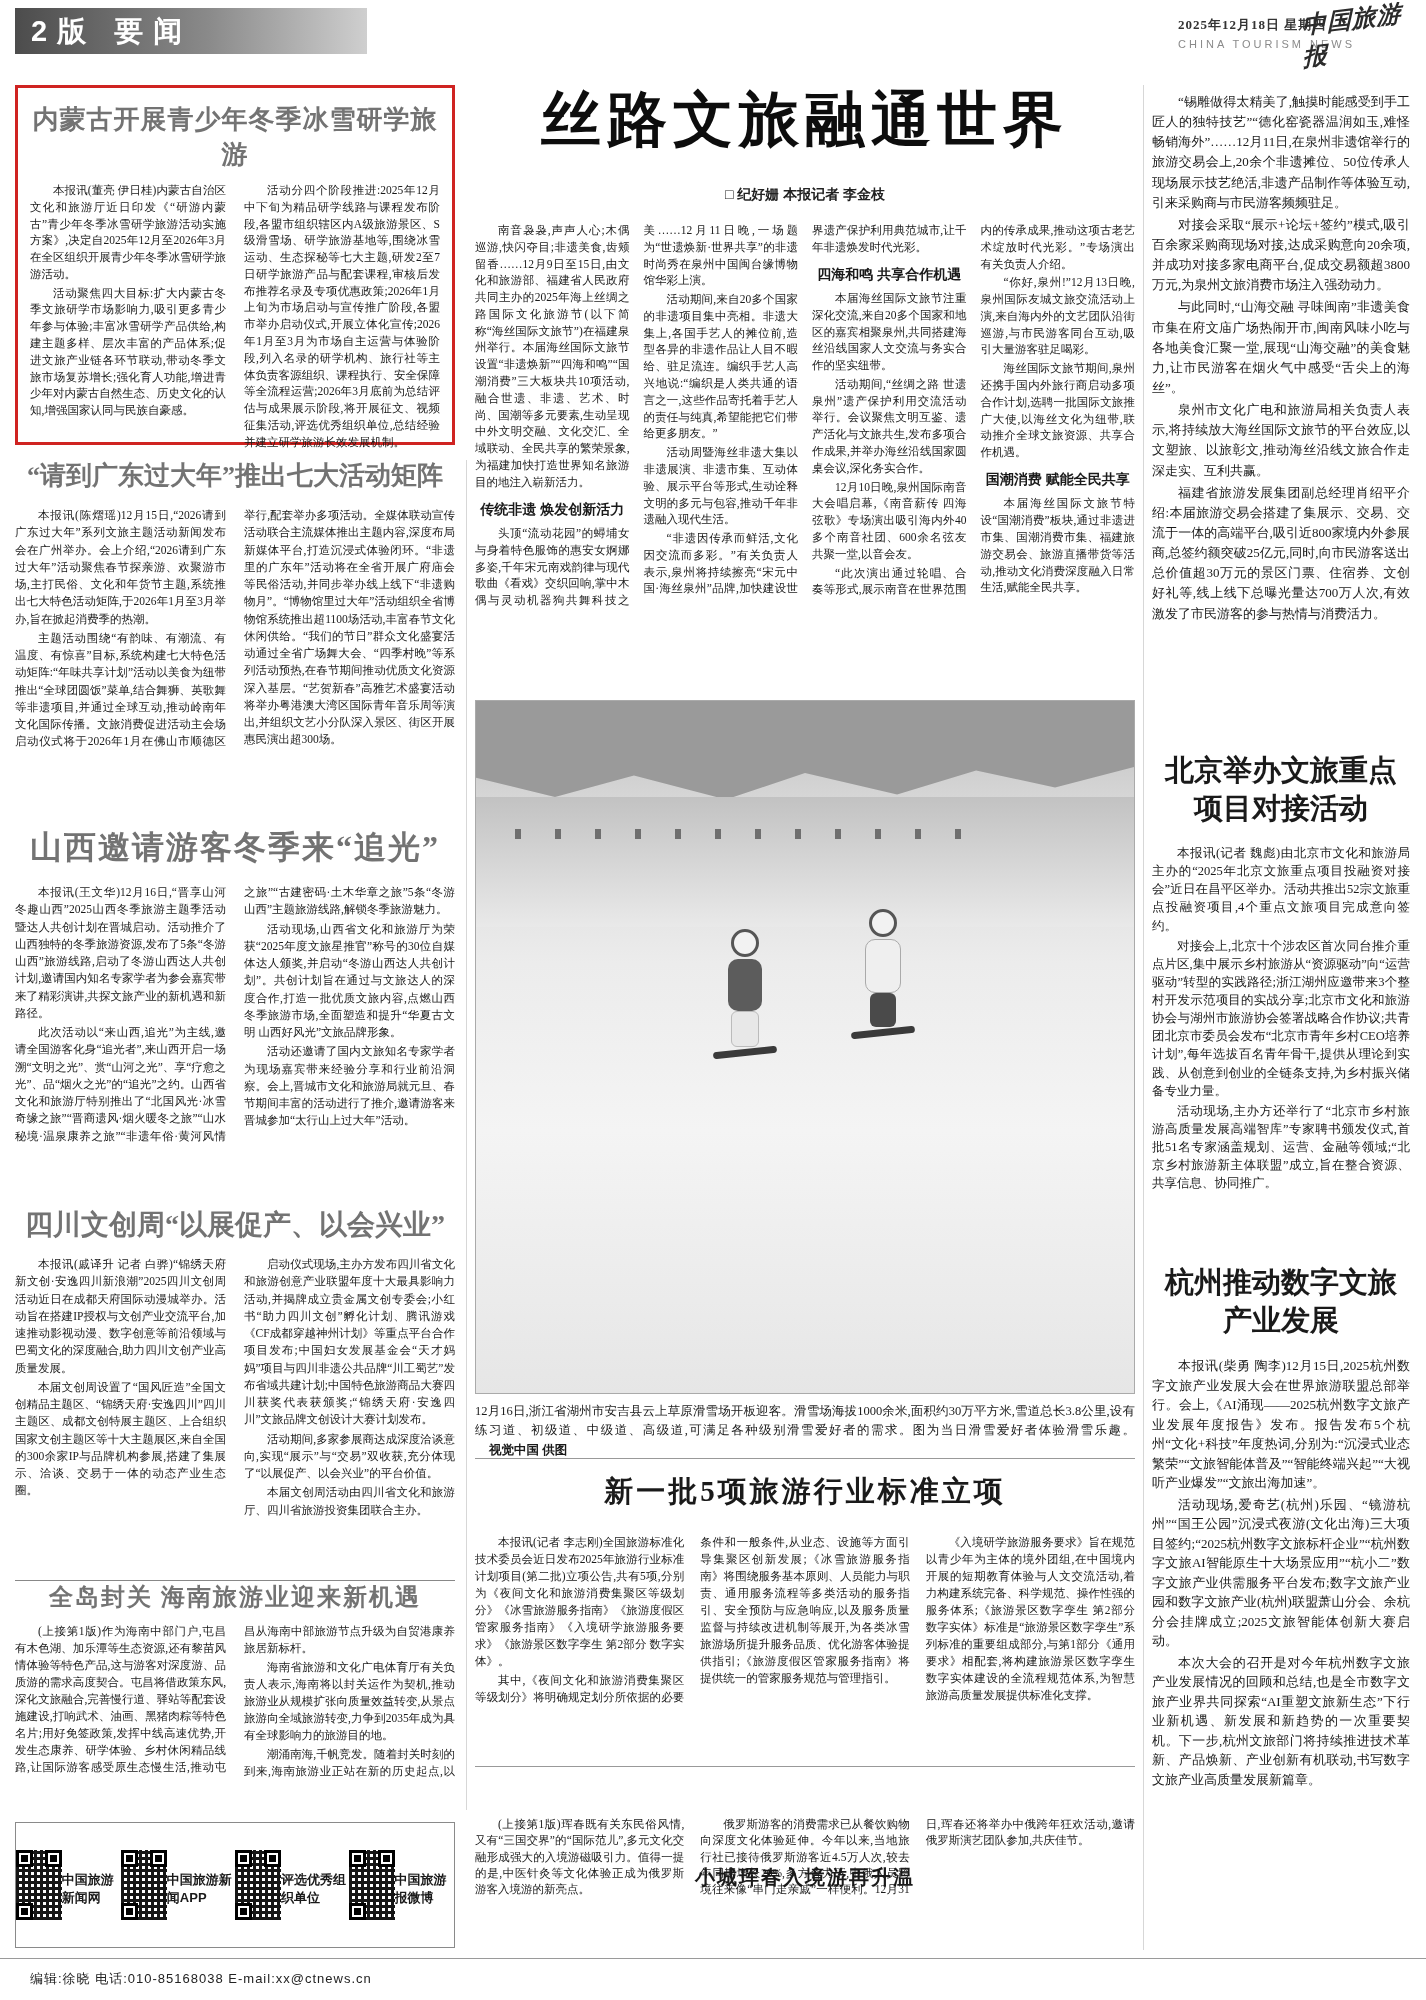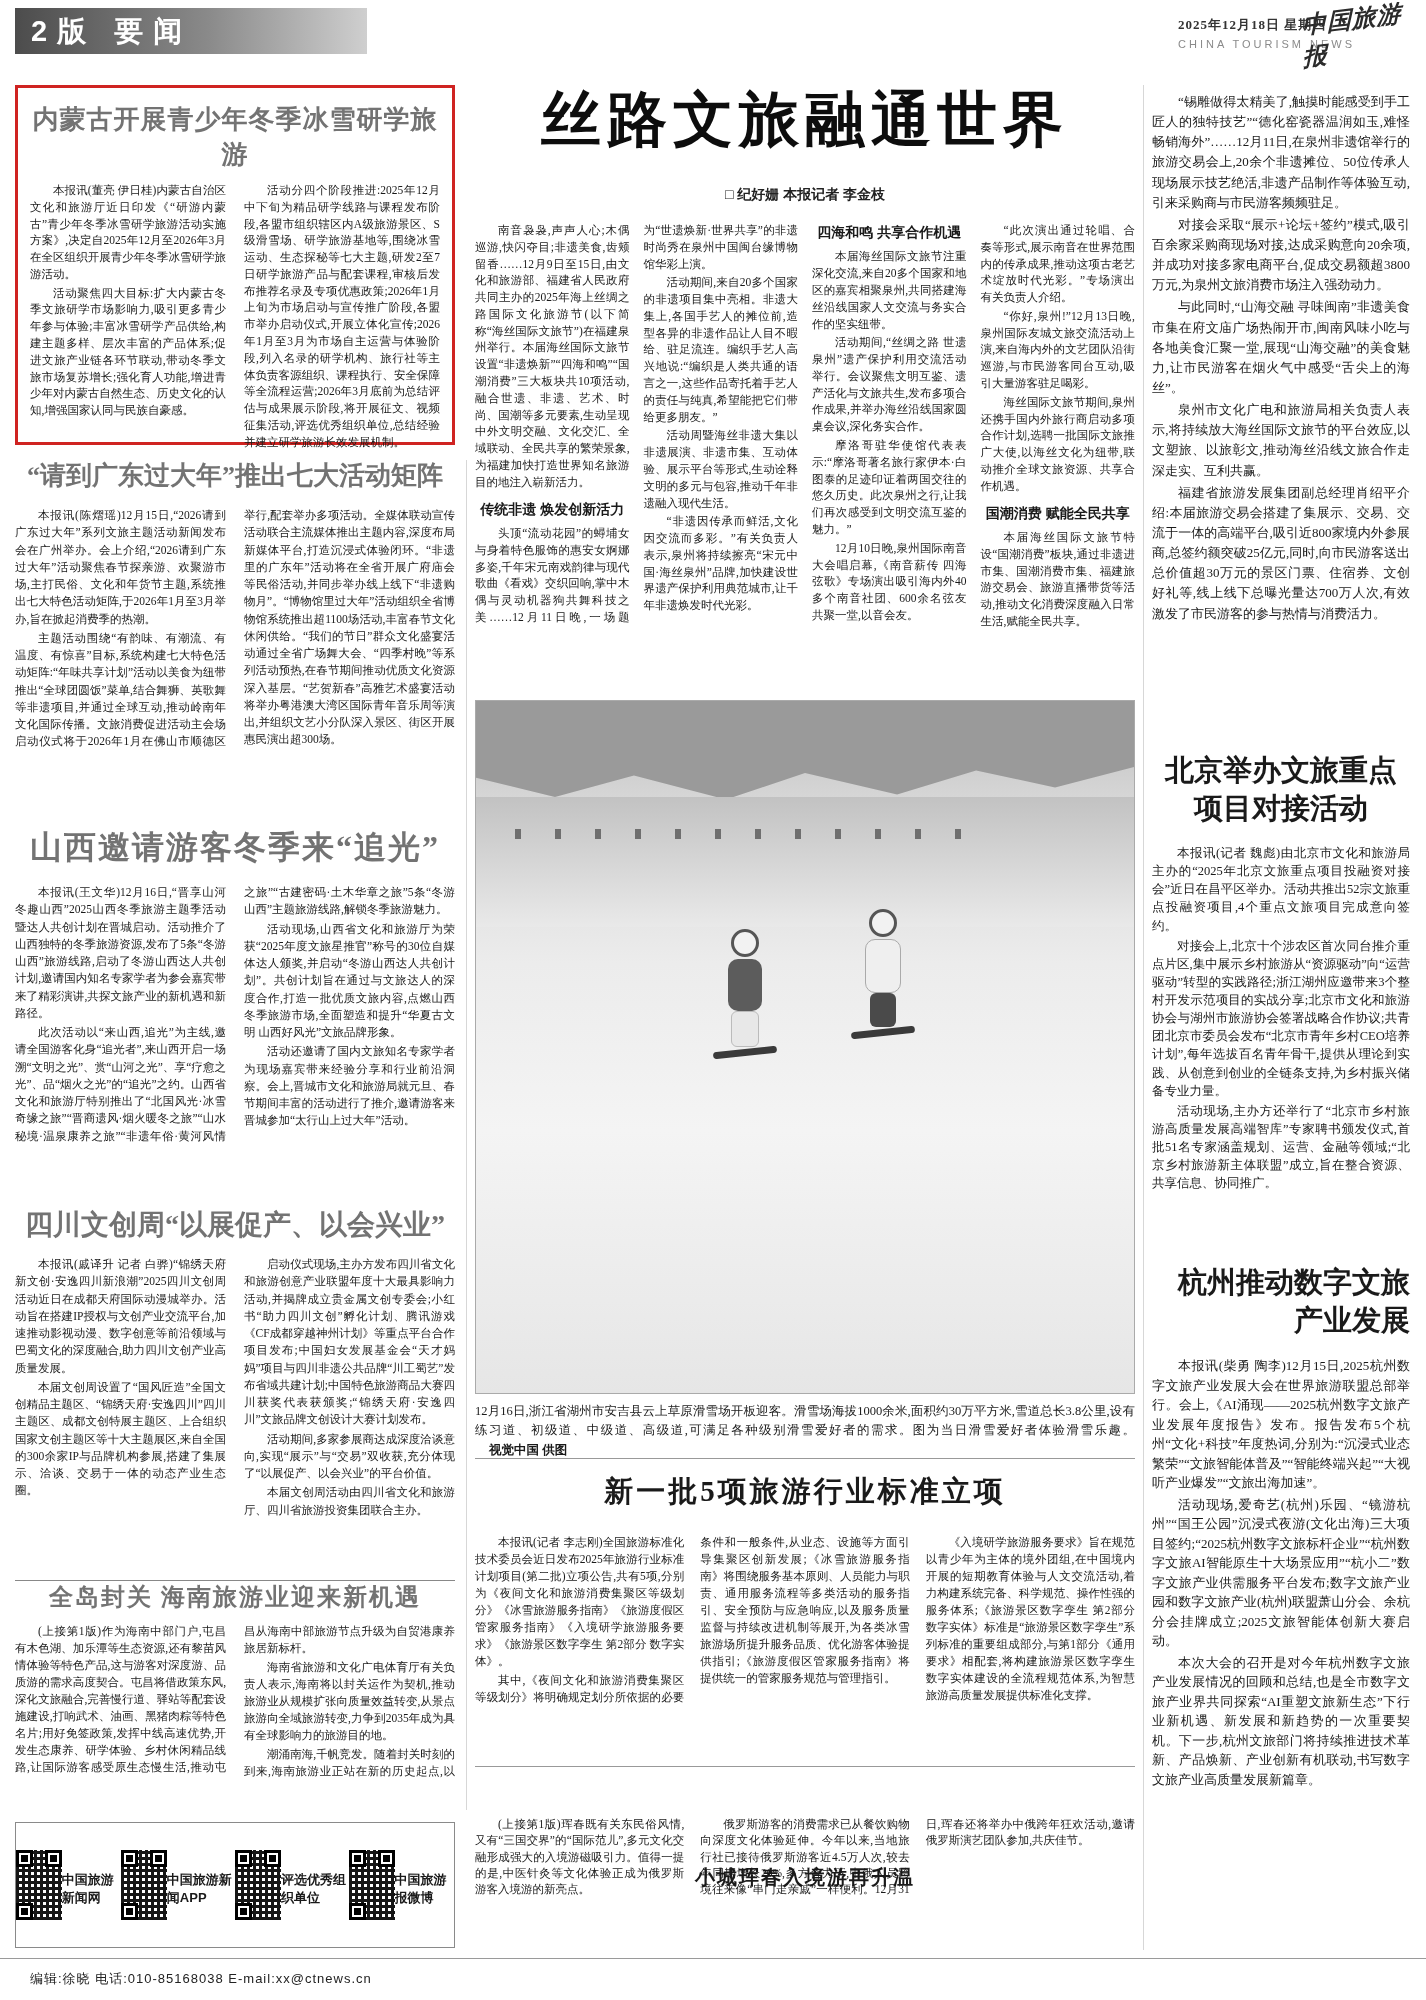--- a/index.html
+++ b/index.html
@@ -80,21 +80,21 @@
   .stline{left:475px;top:1458px;width:660px;}
   .sttitle{left:475px;top:1472px;width:660px;font-size:29px;font-weight:bold;text-align:center;letter-spacing:3px;}
   .stbody{left:475px;top:1534px;width:660px;height:224px;font-size:11.5px;line-height:1.48;}
   .hcline{left:475px;top:1766px;width:660px;}
   .hctitle{left:475px;top:1864px;width:660px;font-size:20px;font-weight:bold;text-align:center;letter-spacing:2px;}
   .hcbody{left:475px;top:1816px;width:660px;height:156px;font-size:11.5px;line-height:1.42;}
   
   .tail{left:1152px;top:92px;width:258px;height:652px;font-size:13px;line-height:1.55;text-align:justify;overflow:hidden;}
   .bjtitle{left:1152px;top:752px;width:258px;font-size:29px;font-weight:bold;text-align:center;line-height:1.3;}
   .bjbody{left:1152px;top:844px;width:258px;height:408px;font-size:12.5px;line-height:1.45;text-align:justify;overflow:hidden;}
-  .hztitle{left:1152px;top:1264px;width:258px;font-size:29px;font-weight:bold;text-align:right;line-height:1.3;}
+  .hztitle{left:1152px;top:1264px;width:258px;font-size:29px;font-weight:bold;text-align:center;line-height:1.3;}
   .hzbody{left:1152px;top:1356px;width:258px;height:596px;font-size:13px;line-height:1.5;text-align:justify;overflow:hidden;}
   .tail p,.bjbody p,.hzbody p{margin:0 0 2px 0;text-indent:2em;}
   
   .footrule{left:0;top:1958px;width:1426px;border-top:1px solid #9a9a9a;}
   .footer{left:30px;top:1970px;font-size:13px;color:#222;letter-spacing:1px;
           font-family:"Liberation Sans",sans-serif;}
   .v1{left:466px;top:460px;height:1350px;} .v2{left:1143px;top:85px;height:1865px;}
 </style>
 </head>
 <body>
@@ -198,21 +198,20 @@
   <div class="abs mbody body cols4">
       <p class="para">南音袅袅,声声人心;木偶巡游,快闪夺目;非遗美食,齿颊留香……12月9日至15日,由文化和旅游部、福建省人民政府共同主办的2025年海上丝绸之路国际文化旅游节(以下简称“海丝国际文旅节”)在福建泉州举行。本届海丝国际文旅节设置“非遗焕新”“四海和鸣”“国潮消费”三大板块共10项活动,融合世遗、非遗、艺术、时尚、国潮等多元要素,生动呈现中外文明交融、文化交汇、全域联动、全民共享的繁荣景象,为福建加快打造世界知名旅游目的地注入崭新活力。</p>
       <h4 class="sub">传统非遗 焕发创新活力</h4>
       <p class="para">头顶“流动花园”的蟳埔女与身着特色服饰的惠安女婀娜多姿,千年宋元南戏韵律与现代歌曲《看戏》交织回响,掌中木偶与灵动机器狗共舞科技之美……12月11日晚,一场题为“世遗焕新·世界共享”的非遗时尚秀在泉州中国闽台缘博物馆华彩上演。</p>
       <p class="para">活动期间,来自20多个国家的非遗项目集中亮相。非遗大集上,各国手艺人的摊位前,造型各异的非遗作品让人目不暇给、驻足流连。编织手艺人高兴地说:“编织是人类共通的语言之一,这些作品寄托着手艺人的责任与纯真,希望能把它们带给更多朋友。”</p>
       <p class="para">活动周暨海丝非遗大集以非遗展演、非遗市集、互动体验、展示平台等形式,生动诠释文明的多元与包容,推动千年非遗融入现代生活。</p>
       <p class="para">“非遗因传承而鲜活,文化因交流而多彩。”有关负责人表示,泉州将持续擦亮“宋元中国·海丝泉州”品牌,加快建设世界遗产保护利用典范城市,让千年非遗焕发时代光彩。</p>
       <h4 class="sub">四海和鸣 共享合作机遇</h4>
       <p class="para">本届海丝国际文旅节注重深化交流,来自20多个国家和地区的嘉宾相聚泉州,共同搭建海丝沿线国家人文交流与务实合作的坚实纽带。</p>
       <p class="para">活动期间,“丝绸之路 世遗泉州”遗产保护利用交流活动举行。会议聚焦文明互鉴、遗产活化与文旅共生,发布多项合作成果,并举办海丝沿线国家圆桌会议,深化务实合作。</p>
-      <p class="para">摩洛哥驻华使馆代表表示:“摩洛哥著名旅行家伊本·白图泰的足迹印证着两国交往的悠久历史。此次泉州之行,让我们再次感受到文明交流互鉴的魅力。”</p>
       <p class="para">12月10日晚,泉州国际南音大会唱启幕,《南音薪传 四海弦歌》专场演出吸引海内外40多个南音社团、600余名弦友共聚一堂,以音会友。</p>
       <p class="para">“此次演出通过轮唱、合奏等形式,展示南音在世界范围内的传承成果,推动这项古老艺术绽放时代光彩。”专场演出有关负责人介绍。</p>
       <p class="para">“你好,泉州!”12月13日晚,泉州国际友城文旅交流活动上演,来自海内外的文艺团队沿街巡游,与市民游客同台互动,吸引大量游客驻足喝彩。</p>
       <p class="para">海丝国际文旅节期间,泉州还携手国内外旅行商启动多项合作计划,选聘一批国际文旅推广大使,以海丝文化为纽带,联动推介全球文旅资源、共享合作机遇。</p>
       <h4 class="sub">国潮消费 赋能全民共享</h4>
       <p class="para">本届海丝国际文旅节特设“国潮消费”板块,通过非遗进市集、国潮消费市集、福建旅游交易会、旅游直播带货等活动,推动文化消费深度融入日常生活,赋能全民共享。</p>
     </div>
 
   <div class="abs photo">
     <div class="treeline"></div>

